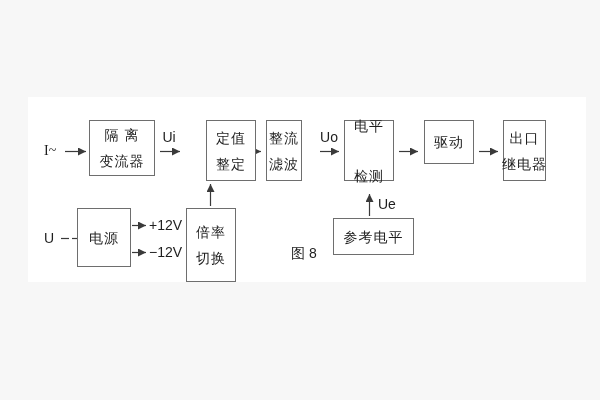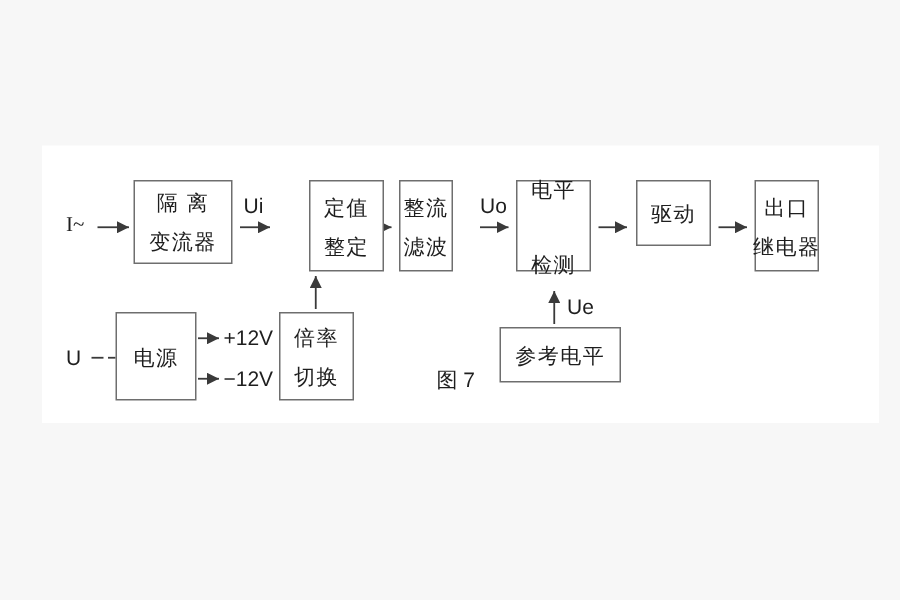--- a/index.html
+++ b/index.html
@@ -77,32 +77,32 @@
 
   <div class="blk" style="left:503px; top:120px; width:43px; height:61px;">
     <div class="ln">出口</div>
     <div class="ln">继电器</div>
   </div>
 
   <div class="blk" style="left:77px; top:208px; width:54px; height:59px;">
     <div class="ln">电源</div>
   </div>
 
-  <div class="blk" style="left:186px; top:208px; width:50px; height:59px;justify-content:center;">
+  <div class="blk" style="left:186px; top:208px; width:50px; height:74px;justify-content:center;">
     <div class="ln">倍率</div>
     <div class="ln">切换</div>
   </div>
 
   <div class="blk" style="left:333px; top:218px; width:81px; height:37px;">
     <div class="ln">参考电平</div>
   </div>
 
   <div class="lbl serif" style="left:44px; top:144px;">I~</div>
   <div class="lbl ctr" style="left:155px; top:130px; width:28px;">Ui</div>
   <div class="lbl ctr" style="left:315px; top:130px; width:28px;">Uo</div>
   <div class="lbl" style="left:378px; top:197px;">Ue</div>
   <div class="lbl" style="left:44px; top:231px;">U</div>
   <div class="lbl" style="left:149px; top:218px;">+12V</div>
   <div class="lbl" style="left:149px; top:245px;">−12V</div>
 
-  <div class="lbl" style="left:291px; top:246px;">图 7</div>
+  <div class="lbl" style="left:291px; top:246px;">图 8</div>
 
 </div>
 
 </body></html>

